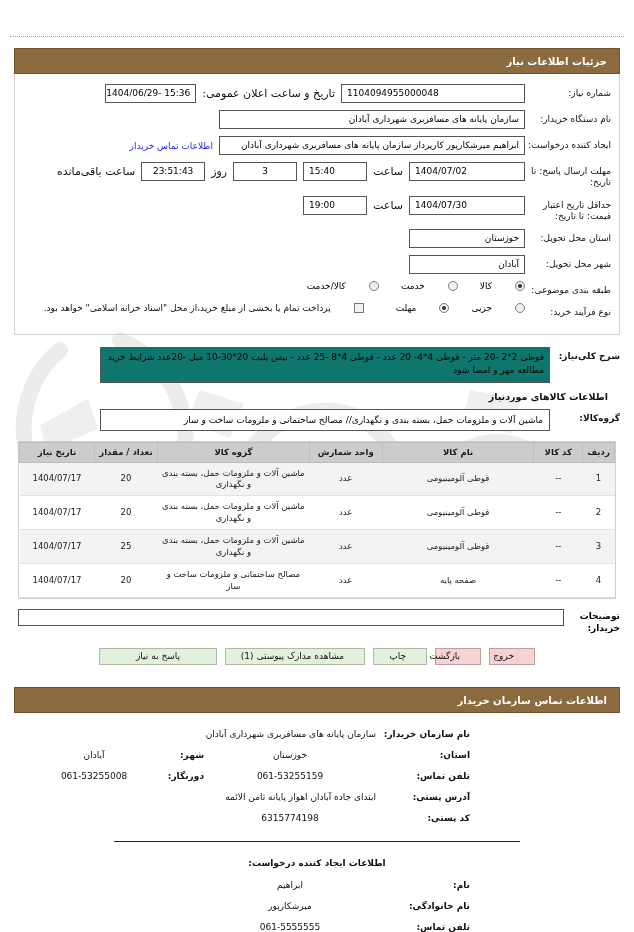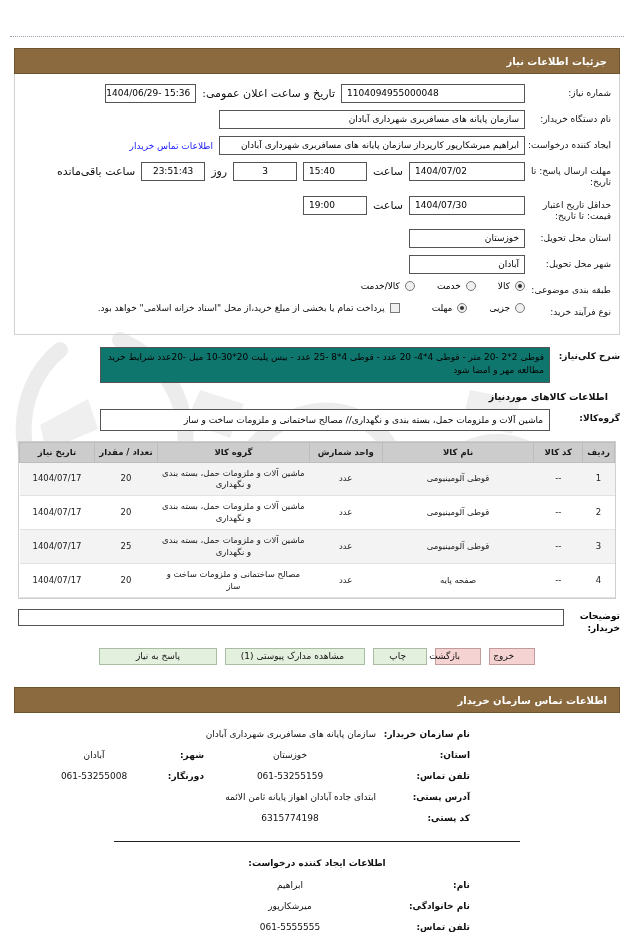--- a/index.html
+++ b/index.html
@@ -124,21 +124,21 @@
     text-decoration: none;
     white-space: nowrap;
     cursor: pointer;
   }
 
   
   .opt-row {
     display: flex;
     flex-direction: row;
     align-items: center;
-    gap: 5px;
+    gap: 23px;
     font-size: 9px;
   }
   .radio {
     width: 10px; height: 10px;
     border-radius: 50%;
     border: 1px solid #7a7a7a;
     background: #f0f0f0;
     display: inline-block;
     position: relative;
     flex: 0 0 10px;

